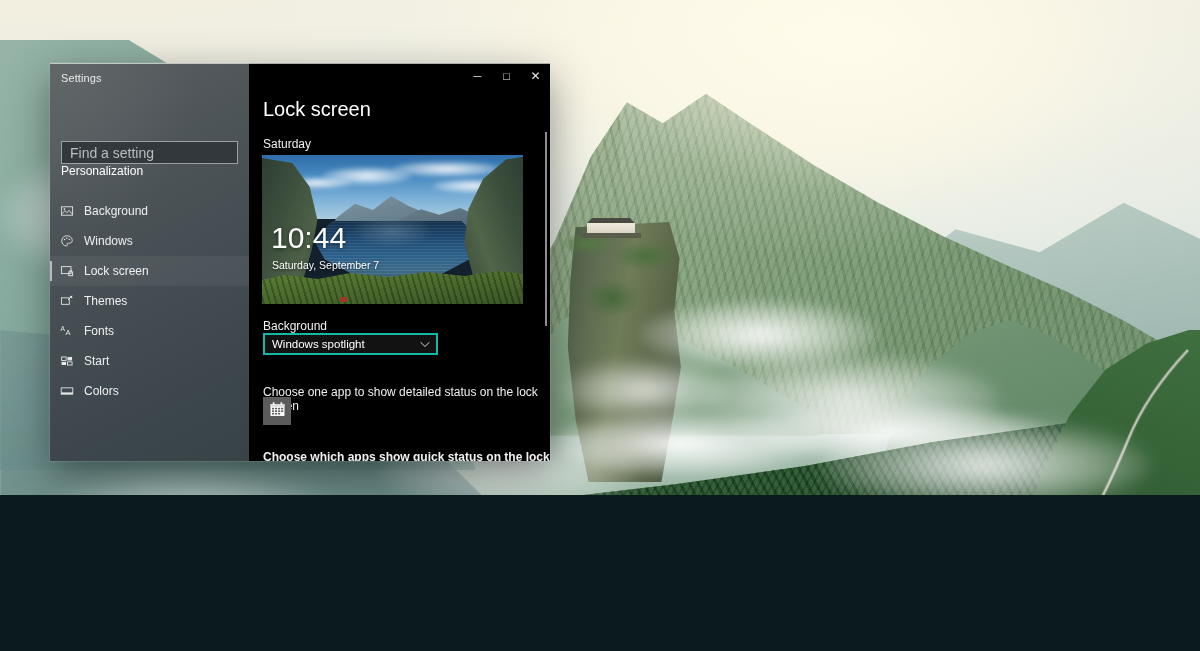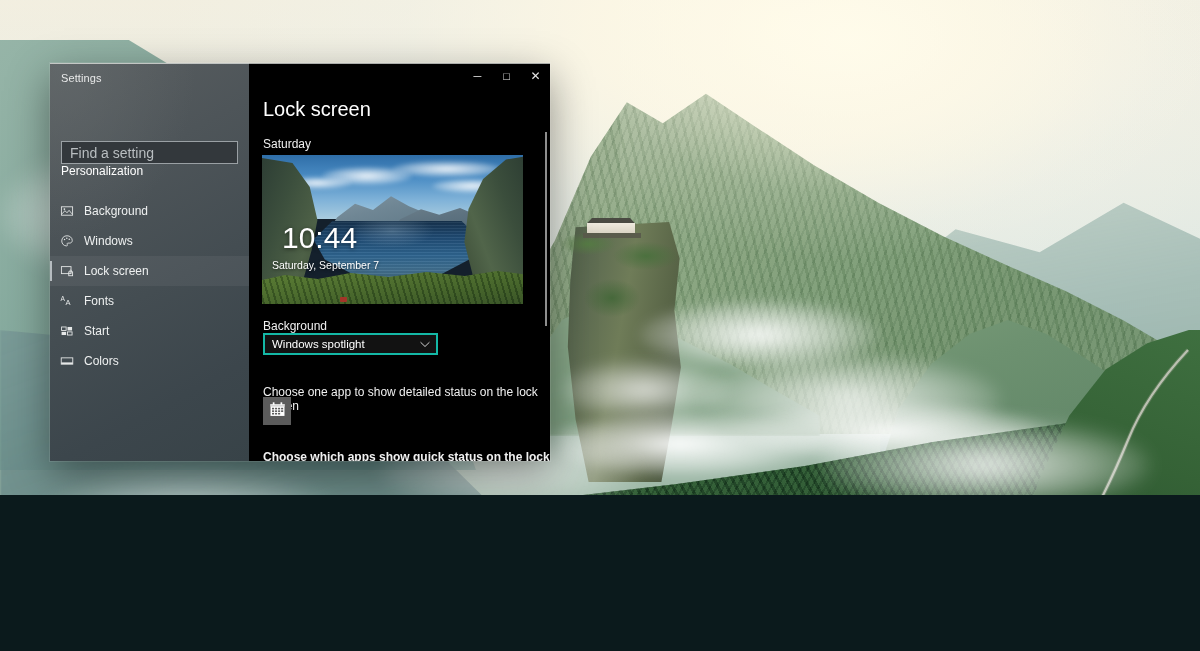--- a/index.html
+++ b/index.html
@@ -380,21 +380,21 @@
     clip-path: polygon(0% 46%, 10% 34%, 22% 42%, 34% 30%, 48% 38%, 62% 28%, 76% 36%, 88% 26%, 100% 34%, 100% 100%, 0% 100%);
   }
   .pv-grass-tex {
     position: absolute; left: -4px; bottom: -4px; width: 272px; height: 50px;
     clip-path: polygon(0% 46%, 10% 34%, 22% 42%, 34% 30%, 48% 38%, 62% 28%, 76% 36%, 88% 26%, 100% 34%, 100% 100%, 0% 100%);
     background: repeating-linear-gradient(74deg, rgba(20,42,16,0.28) 0px, rgba(20,42,16,0.28) 2px, rgba(140,180,90,0.12) 2px, rgba(140,180,90,0.12) 6px);
   }
   .pv-red { position: absolute; left: 78px; bottom: 2px; width: 7px; height: 5px; background: #a33528; border-radius: 1px; }
 
   .pv-time {
-    position: absolute; left: 20px; top: 66px;
+    position: absolute; left: 9px; top: 66px;
     font-size: 30px;
     color: #ffffff;
     font-weight: 300;
     letter-spacing: 0px;
     text-shadow: 0 1px 4px rgba(0,0,0,0.55);
     font-family: "Liberation Sans", sans-serif;
   }
   .pv-date {
     position: absolute; left: 10px; top: 104px;
     font-size: 10.5px;
@@ -543,20 +543,30 @@
           <span class="ic">
             <svg width="14" height="14" viewBox="0 0 16 16">
               <rect x="1.6" y="3" width="11" height="8" stroke="#e6e8e8" stroke-width="1" fill="none"></rect>
               <rect x="10" y="9" width="4.4" height="4.4" stroke="#e6e8e8" stroke-width="1" fill="none"></rect>
               <path d="M11.2 9 L11.2 7.9 A1.0 1.0 0 0 1 13.2 7.9 L13.2 9" stroke="#e6e8e8" stroke-width="0.9" fill="none"></path>
             </svg>
           </span>
           <span class="lbl">Lock screen</span>
         </div>
 
+        <div class="nav-item">
+          <span class="ic">
+            <svg width="14" height="14" viewBox="0 0 16 16">
+              <rect x="1.6" y="4.4" width="9" height="7.4" stroke="#e6e8e8" stroke-width="1" fill="none"></rect>
+              <path d="M9.6 6.4 L13.6 2.4" stroke="#e6e8e8" stroke-width="1.1" stroke-linecap="round"></path>
+              <path d="M12.4 1.8 L14.4 3.8 L13.2 4.8 L11.4 2.9 Z" fill="#e6e8e8"></path>
+            </svg>
+          </span>
+          <span class="lbl">Themes</span>
+        </div>
 
         <div class="nav-item">
           <span class="ic">
             <svg width="15" height="14" viewBox="0 0 18 16">
               <text x="0.5" y="8" font-family="Liberation Sans, sans-serif" font-size="8" fill="#e6e8e8">A</text>
               <text x="6.5" y="12.5" font-family="Liberation Sans, sans-serif" font-size="9" fill="#e6e8e8">A</text>
             </svg>
           </span>
           <span class="lbl">Fonts</span>
         </div>

